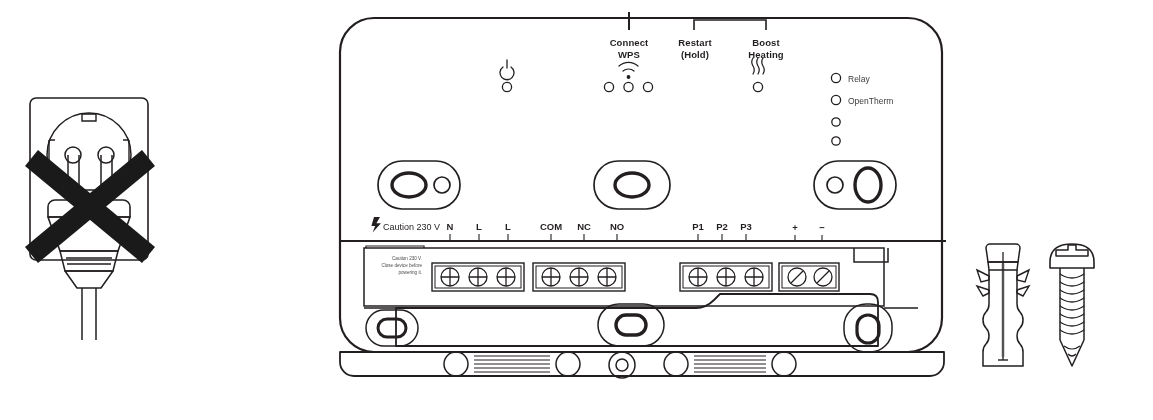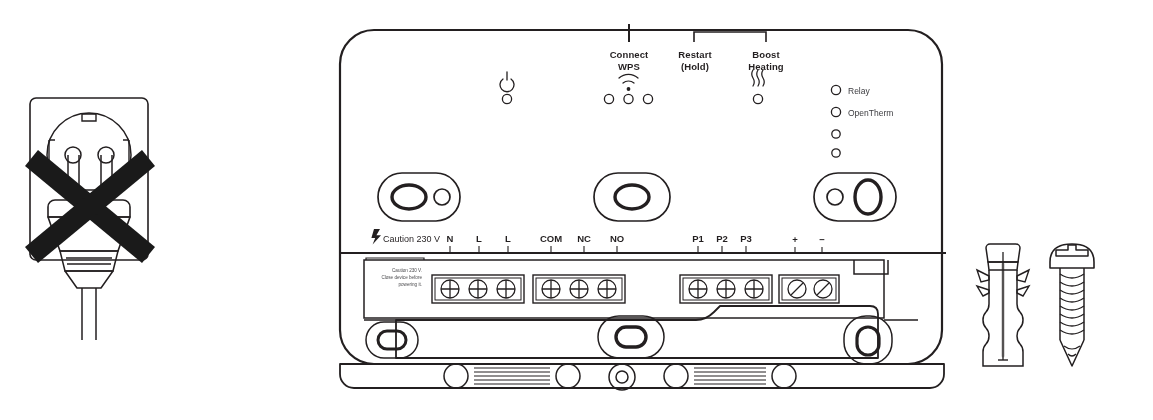--- a/index.html
+++ b/index.html
@@ -19,21 +19,21 @@
     position: absolute;
     left: 0;
     top: 0;
     width: 1153px;
     height: 420px;
   }
   .figure {
     position: absolute;
   }
   #fig-socket-plug { left: 14px; top: 92px; width: 190px; height: 250px; }
-  #fig-device      { left: 336px; top: 20px;  width: 610px; height: 372px; }
+  #fig-device      { left: 336px; top: 8px;  width: 610px; height: 372px; }
   #fig-hardware    { left: 968px; top: 238px; width: 140px; height: 135px; }
 
   .figure svg { display: block; overflow: visible; }
 
   
   .lbl {
     font-family: "Liberation Sans", sans-serif;
     fill: #231f20;
   }
   .lbl-head {

